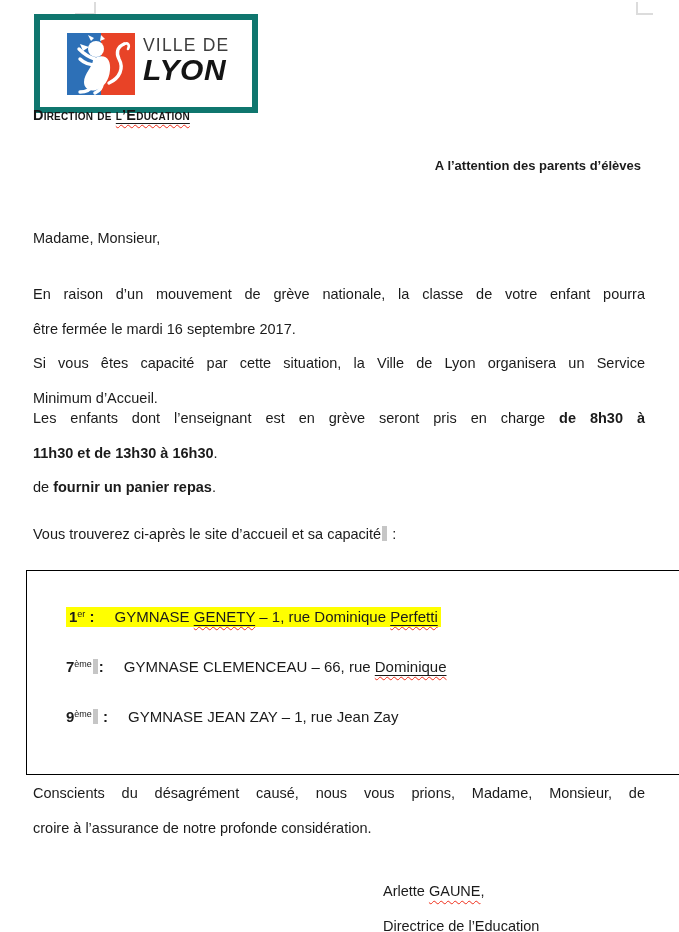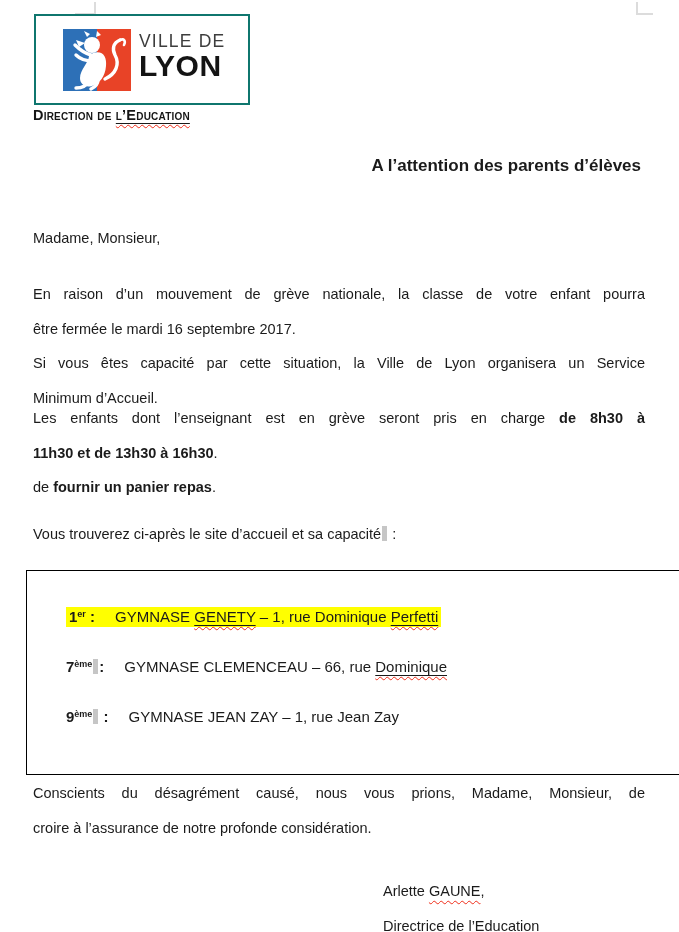--- a/index.html
+++ b/index.html
@@ -4,38 +4,38 @@
 <style>
   html,body{margin:0;padding:0;background:#ffffff;}
   .page{
     position:relative; width:679px; height:932px; background:#ffffff;
     font-family:"Liberation Sans","DejaVu Sans",sans-serif;
     color:#1b1b1b; overflow:hidden;
   }
   
   .crop{position:absolute;background:#dcdcdc;}
   
-  .logo-frame{position:absolute;left:34px;top:14px;width:212px;height:87px;border:2px solid #0f766e;background:#fff;}
+  .logo-frame{position:absolute;left:34px;top:14px;width:212px;height:87px;border:6px solid #0f766e;background:#fff;}
   .logo-shield{position:absolute;left:27px;top:13px;width:68px;height:62px;}
   .logo-words{position:absolute;left:103px;top:16px;}
   .logo-top{font-size:17.5px;font-weight:500;letter-spacing:1.2px;color:#3d3d3d;line-height:19px;}
-  .logo-bottom{font-size:30px;font-weight:800;letter-spacing:0.5px;color:#141414;line-height:30px;}
+  .logo-bottom{font-size:30px;font-weight:800;letter-spacing:0.5px;color:#141414;line-height:30px;font-style:italic;}
   
   .dept-heading{
     position:absolute;left:33px;top:105px;font-variant:small-caps;
     font-weight:700;font-size:14.5px;letter-spacing:0.2px;line-height:20px;color:#161616;
   }
   
-  .attention{position:absolute;right:38px;top:153px;font-weight:700;font-size:17px;line-height:25px;}
+  .attention{position:absolute;right:38px;top:153px;font-weight:700;font-size:13px;line-height:25px;}
   
   .tblock{position:absolute;left:33px;width:612px;font-size:14.5px;line-height:25.5px;}
   .tline{min-height:25.5px;margin-top:9px;}
   .just{text-align:justify;text-align-last:justify;}
   .b{font-weight:700;}
-  .sup{font-size:9px;position:relative;top:-5px;font-weight:700;}
+  .sup{font-size:9px;position:relative;top:-5px;font-weight:400;}
   .sq{text-decoration:underline wavy #ef2d1a 1px;text-underline-offset:4px;text-decoration-skip-ink:none;}
   .u{text-decoration:underline solid #1a1a1a 1.2px;text-underline-offset:2.5px;text-decoration-skip-ink:none;}
   .hl{background:#ffff00;padding:1px 3px 2px 3px;}
   .mark-bar{display:inline-block;width:5px;height:15px;background:#c6c6c6;vertical-align:-2px;margin:0 1px;}
   .tab-gap{display:inline-block;width:20px;}
   
   .sites-box{
     position:absolute;left:26px;top:570px;width:617px;height:176px;
     border:1px solid #000;box-sizing:content-box;
     padding:27px 0 0 39px;font-size:15px;

